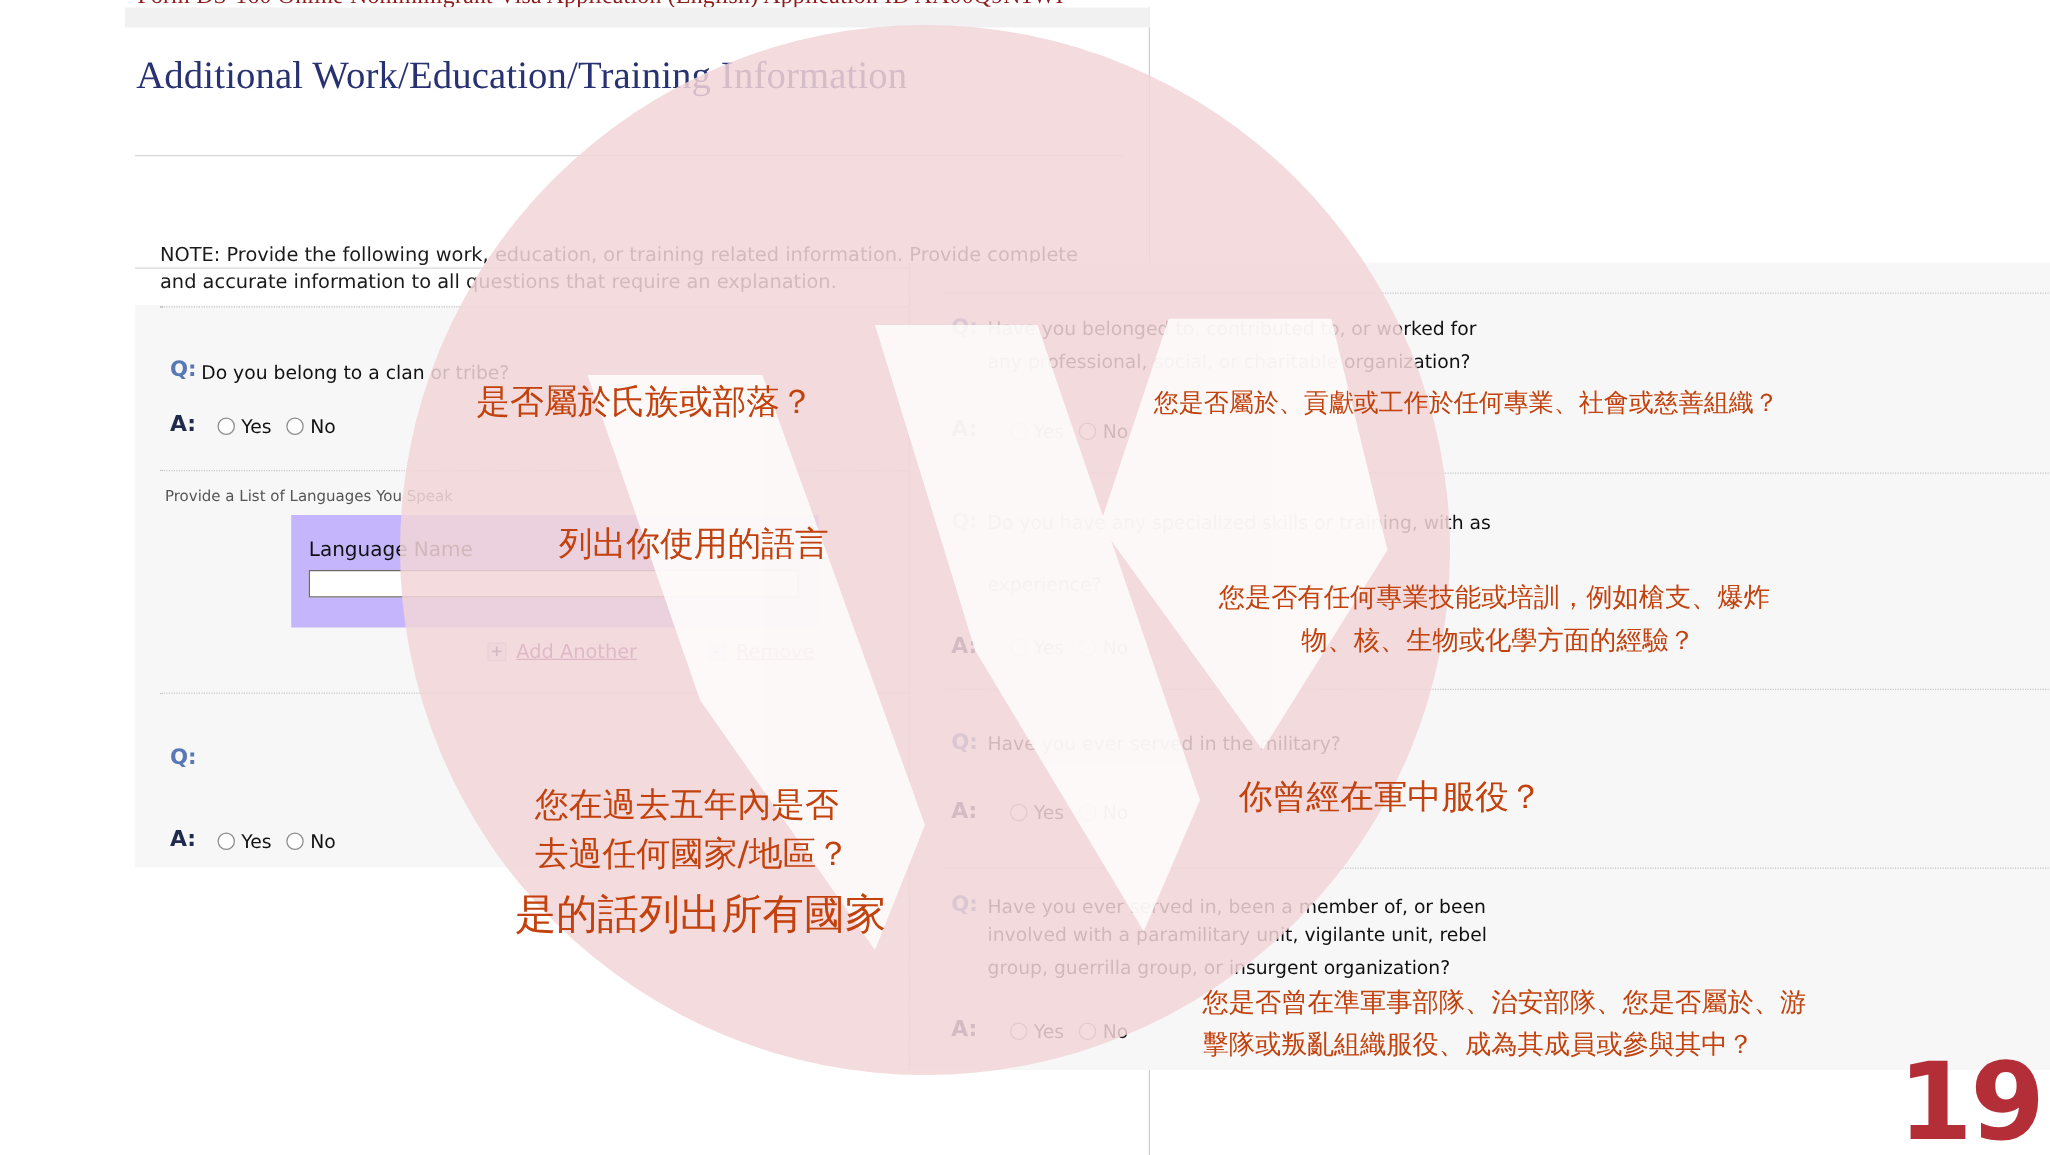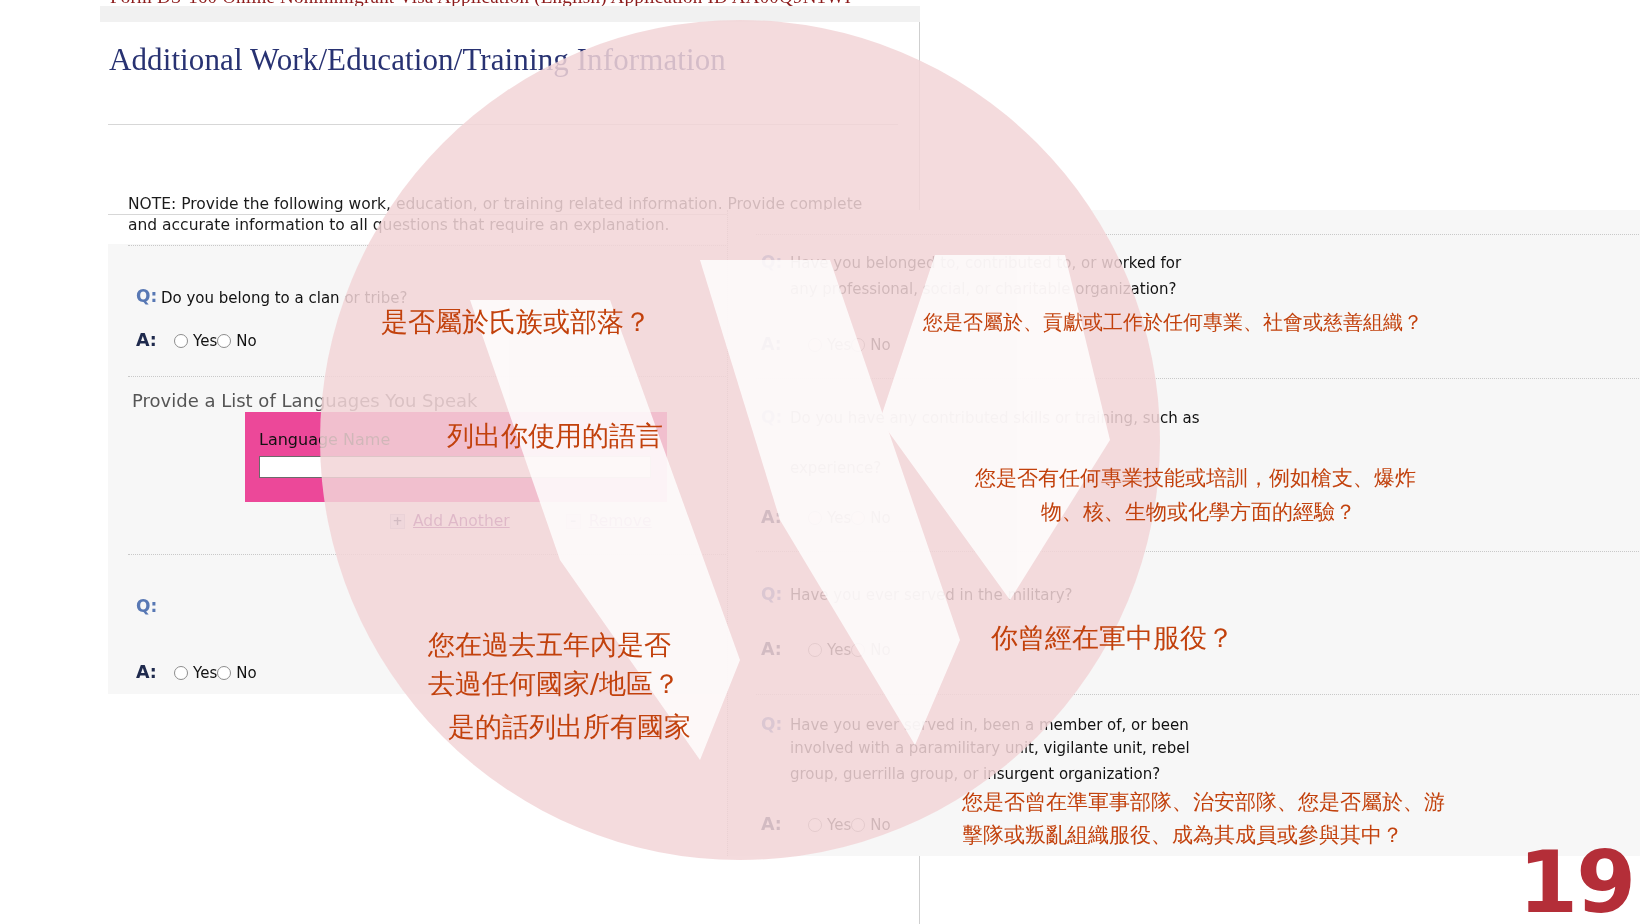--- a/index.html
+++ b/index.html
@@ -71,36 +71,36 @@
   }
   .a-label {
     position: absolute;
     font-weight: bold; font-size: 17.5px; color: #1f2a4d;
   }
   .q-text {
     position: absolute;
     font-size: 15px; color: #111111; line-height: 23px;
   }
 
-  .radio-row { position: absolute; display: flex; align-items: flex-start; }
+  .radio-row { position: absolute; display: flex; align-items: flex-start; gap: 12px; }
   .radio-opt { display: flex; align-items: center; gap: 5px; }
   .radio-circle {
     width: 14px; height: 14px; border-radius: 50%;
     border: 1.4px solid #8d8d8d; background: #ffffff;
     display: inline-block;
   }
   .radio-text { font-size: 15px; color: #111111; }
 
   
   .sublabel {
-    position: absolute; font-size: 18px; color: #555555; text-align: right;
+    position: absolute; font-size: 12px; color: #555555; text-align: right;
   }
   .lang-box {
-    position: absolute; left: 145px; top: 406px; width: 422px; height: 90px;
-    background: #ec4899;
+    position: absolute; left: 133px; top: 406px; width: 422px; height: 90px;
+    background: #c4b5fd;
   }
   .lang-box-label {
     position: absolute; left: 14px; top: 18px;
     font-size: 16px; color: #111111;
   }
   .lang-input {
     position: absolute; left: 14px; top: 44px; width: 392px; height: 22px;
     border: 1px solid #6b6b6b; background: #ffffff;
   }
   .link-row { position: absolute; left: 290px; top: 506px; display: flex; gap: 56px; }
@@ -237,21 +237,21 @@
       </span>
       <span class="radio-opt">
         <span class="radio-circle"></span>
         <span class="radio-text">No</span>
       </span>
     </div>
 
     <div class="dotted-sep-r" style="top:168px"></div>
 
     <div class="q-label" style="left:33px; top:197px">Q:</div>
-    <div class="q-text" style="left:62px; top:197px; width:600px">Do you have any contributed skills or training, such as</div>
+    <div class="q-text" style="left:62px; top:197px; width:600px">Do you have any specialized skills or training, with as</div>
     <div class="q-text" style="left:62px; top:247px; width:600px">experience?</div>
     <div class="a-label" style="left:33px; top:297px">A:</div>
     <div class="radio-row" style="left:80px; top:299px">
       <span class="radio-opt">
         <span class="radio-circle"></span>
         <span class="radio-text">Yes</span>
       </span>
       <span class="radio-opt">
         <span class="radio-circle"></span>
         <span class="radio-text">No</span>
@@ -303,21 +303,21 @@
       <polygon points="935,255 1065,255 1110,440 1010,600 880,420"></polygon>
     </g>
   </svg>
 
   <div class="cn" style="left:381px; top:304px; font-size:27px;">是否屬於氏族或部落？</div>
 
   <div class="cn" style="left:447px; top:418px; font-size:27px;">列出你使用的語言</div>
 
   <div class="cn" style="left:428px; top:627px; font-size:27px;">您在過去五年內是否</div>
   <div class="cn" style="left:428px; top:666px; font-size:27px;">去過任何國家/地區？</div>
-  <div class="cn" style="left:448px; top:709px; font-size:27px;">是的話列出所有國家</div>
+  <div class="cn" style="left:412px; top:709px; font-size:33px;">是的話列出所有國家</div>
 
   <div class="cn" style="left:923px; top:309px; font-size:20px;">您是否屬於、貢獻或工作於任何專業、社會或慈善組織？</div>
 
   <div class="cn" style="left:975px; top:465px; font-size:21px;">您是否有任何專業技能或培訓，例如槍支、爆炸</div>
   <div class="cn" style="left:1041px; top:499px; font-size:21px;">物、核、生物或化學方面的經驗？</div>
 
   <div class="cn" style="left:991px; top:620px; font-size:27px;">你曾經在軍中服役？</div>
 
   <div class="cn" style="left:962px; top:789px; font-size:21px;">您是否曾在準軍事部隊、治安部隊、您是否屬於、游</div>
   <div class="cn" style="left:962px; top:822px; font-size:21px;">擊隊或叛亂組織服役、成為其成員或參與其中？</div>

